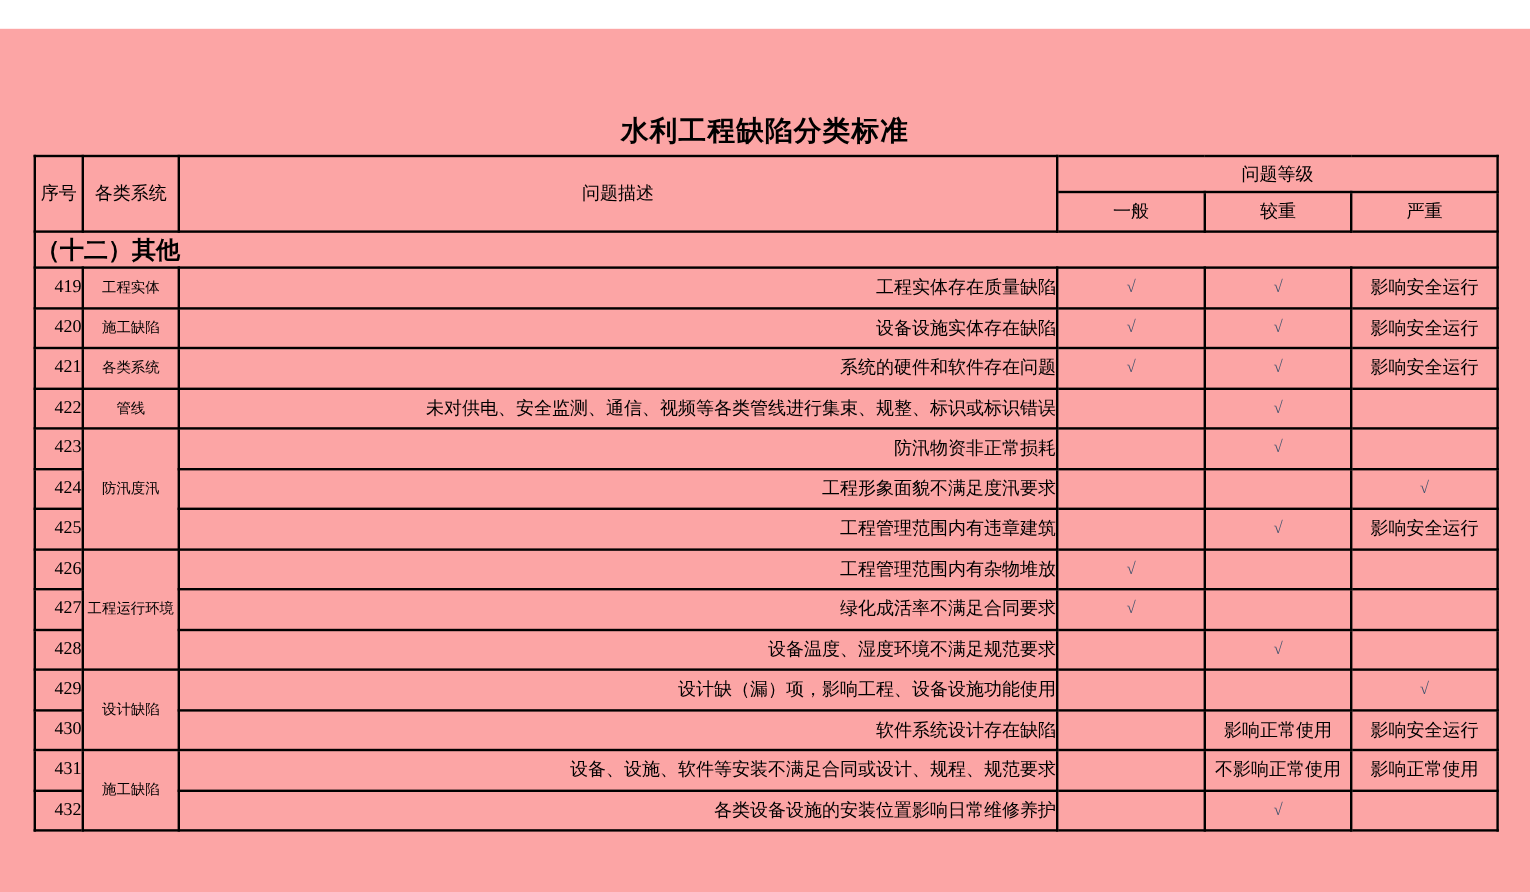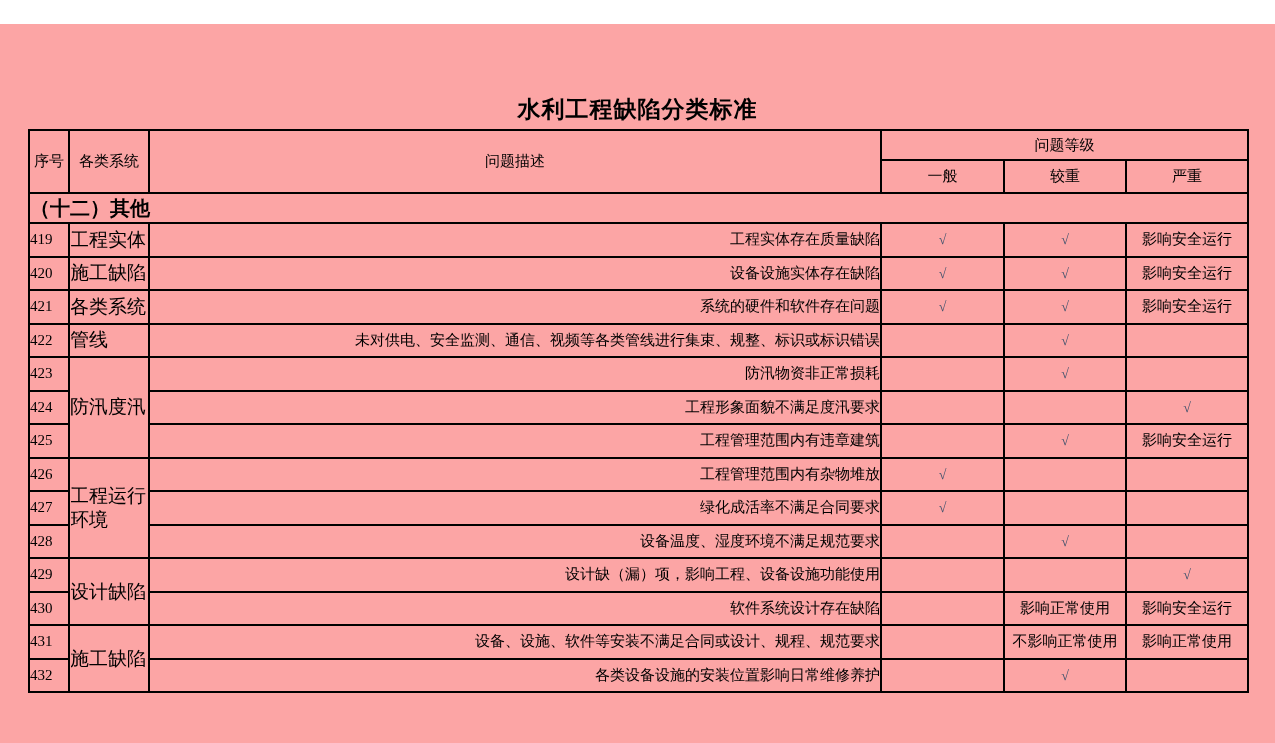--- a/index.html
+++ b/index.html
@@ -55,28 +55,28 @@
   tr.data-row { height: 33.5px; }
   td.section-cell {
     font-family: "Liberation Sans", "DejaVu Sans", sans-serif;
     font-weight: bold;
     font-size: 20px;
     text-align: left;
     padding-left: 4px;
     vertical-align: middle;
   }
   td.col-no {
-    text-align: left;
+    text-align: right;
     vertical-align: middle;
     font-size: 15px;
   }
   td.col-item {
-    text-align: left;
-    vertical-align: middle;
-    font-size: 19px;
+    text-align: center;
+    vertical-align: middle;
+    font-size: 12px;
     line-height: 1.25;
     padding: 0 2px;
     border-radius: 12px;
   }
   td.col-desc {
     text-align: right;
     vertical-align: middle;
     font-size: 15px;
     padding-left: 4px;
   }

